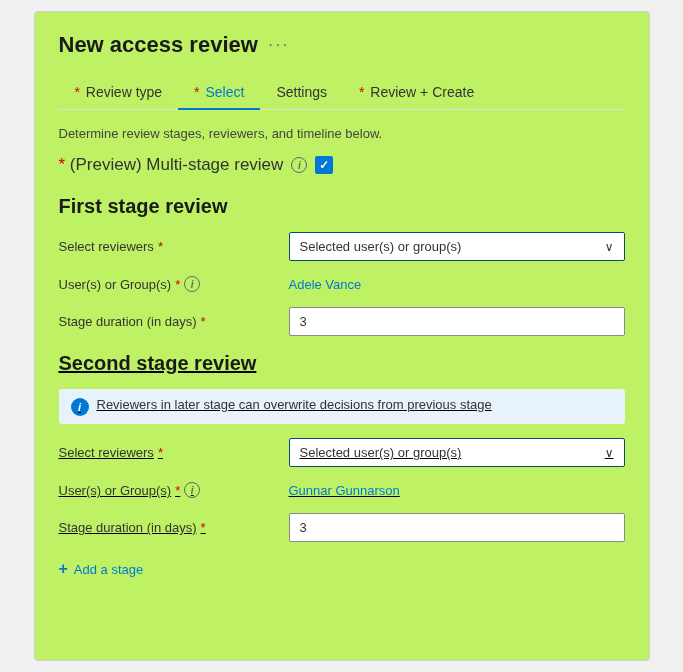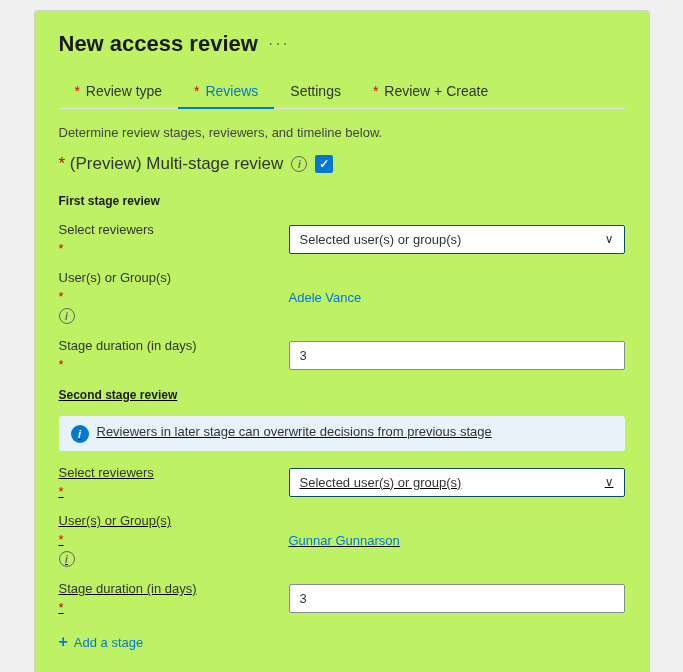--- a/index.html
+++ b/index.html
@@ -103,39 +103,38 @@
       justify-content: center;
       cursor: pointer;
     }
     .checkbox-checked::after {
       content: '✓';
       color: #fff;
       font-size: 12px;
       font-weight: bold;
     }
     .section-title {
-      font-size: 12px;
+      font-size: 20px;
       font-weight: 600;
       color: #1a1a1a;
       margin-bottom: 14px;
     }
     .form-row {
       display: flex;
       align-items: center;
       margin-bottom: 14px;
     }
     .form-label {
       font-size: 13px;
       color: #333;
       width: 230px;
       flex-shrink: 0;
       display: flex;
-      align-items: flex-start;
+      align-items: flex-end;
       gap: 4px;
-      flex-direction: column;
     }
     .form-control {
       flex: 1;
     }
     .select-dropdown {
       display: flex;
       align-items: center;
       justify-content: space-between;
       border: 1px solid #0c4a6e;
       border-radius: 2px;
@@ -222,21 +221,21 @@
     <span class="ellipsis">···</span>
   </div>
 
   <div class="tabs">
     <div class="tab">
       <span class="req-star">*</span>
       <span>Review type</span>
     </div>
     <div class="tab active">
       <span class="req-star">*</span>
-      <span>Reviews</span>
+      <span>Select</span>
     </div>
     <div class="tab">
       <span>Settings</span>
     </div>
     <div class="tab">
       <span class="req-star">*</span>
       <span>Review + Create</span>
     </div>
   </div>
 

